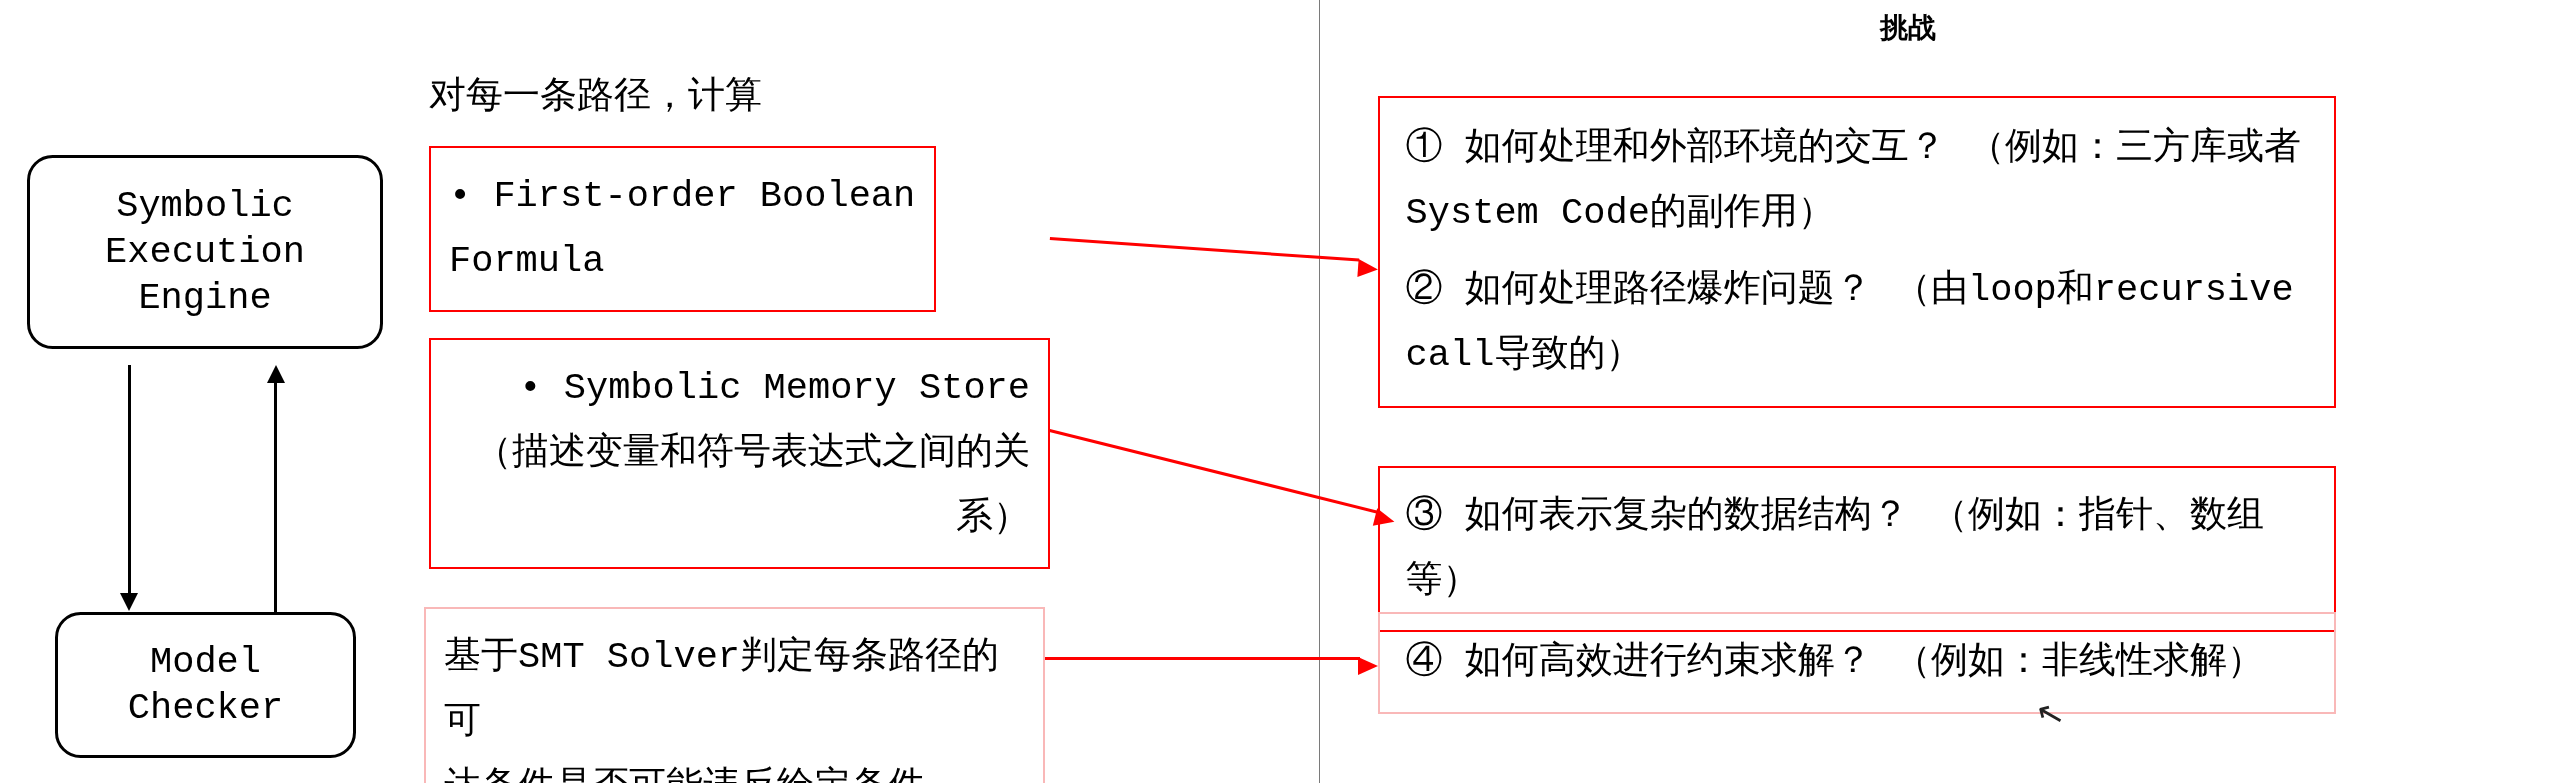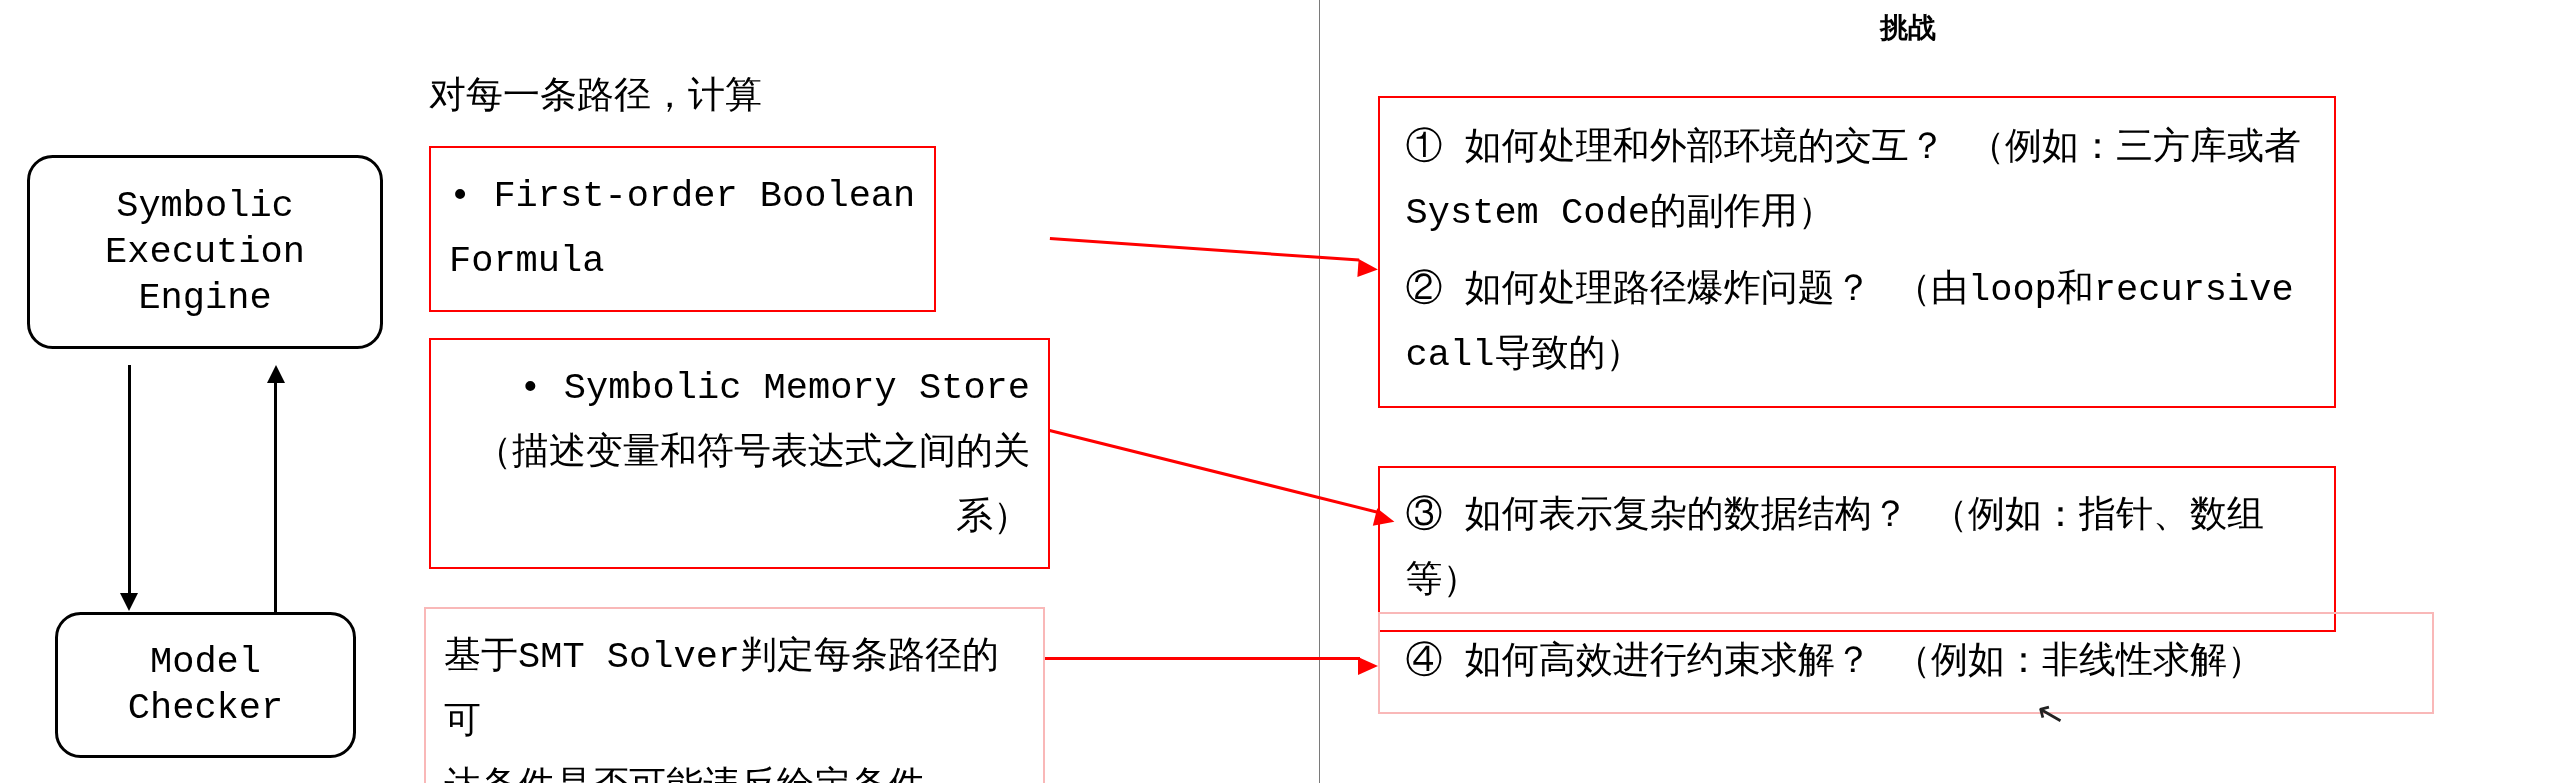--- a/index.html
+++ b/index.html
@@ -146,21 +146,21 @@
 
   <div class="abs redbox" style="left:1378px; top:96px; width:958px; padding:18px 25.6px;">
     <div class="circnum" style="margin-bottom:12.8px;">①  如何处理和外部环境的交互？ （例如：三方库或者System Code的副作用）</div>
     <div class="circnum">②  如何处理路径爆炸问题？ （由loop和recursive call导致的）</div>
   </div>
 
   <div class="abs redbox" style="left:1378px; top:466px; width:958px; padding:16.4px 25.6px;">
     <div class="circnum">③  如何表示复杂的数据结构？ （例如：指针、数组等）</div>
   </div>
 
-  <div class="abs redbox-light" style="left:1378px; top:612px; width:1056px; padding:16.4px 25.6px;">
+  <div class="abs redbox-light" style="left:1378px; top:612px; width:958px; padding:16.4px 25.6px;">
     <div class="circnum">④  如何高效进行约束求解？ （例如：非线性求解）</div>
   </div>
 
   <div class="arrow-line" style="left:1050px; top:237px; width:310px; transform:rotate(4deg);"></div>
   <div class="arrow-head" style="left:1358px; top:259px; transform:rotate(4deg);"></div>
 
   <div class="arrow-line" style="left:1050px; top:429px; width:338px; transform:rotate(14deg);"></div>
   <div class="arrow-head" style="left:1375px; top:508px; transform:rotate(14deg);"></div>
 
   <div class="arrow-line" style="left:1045px; top:657px; width:315px;"></div>

